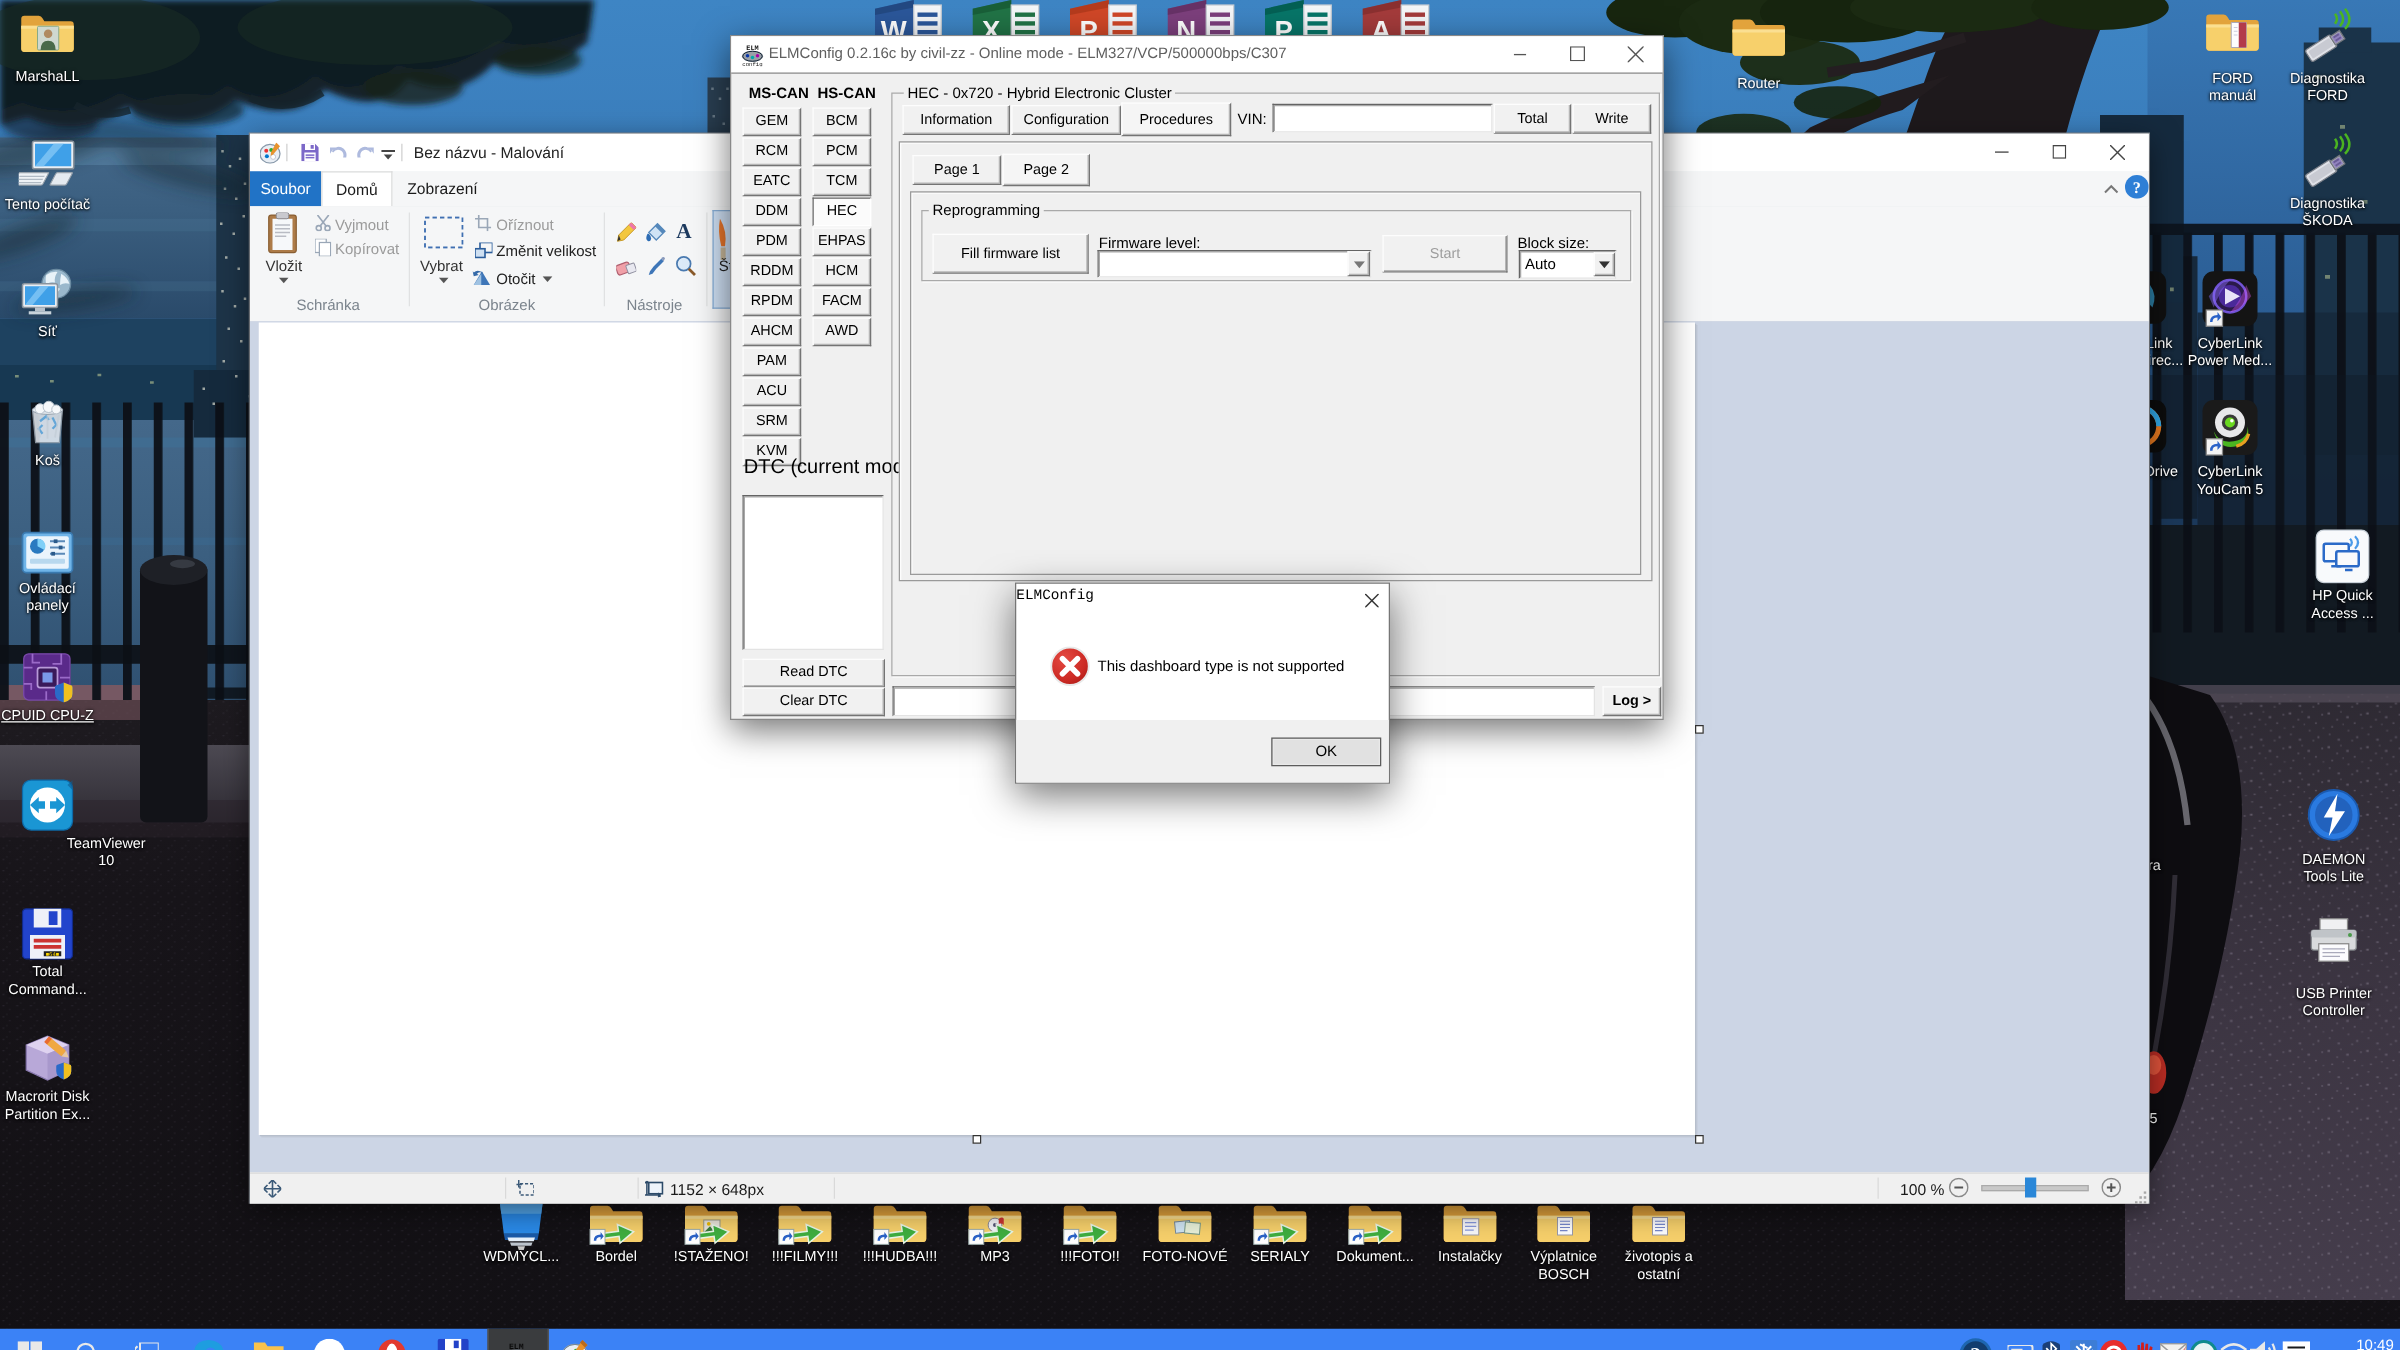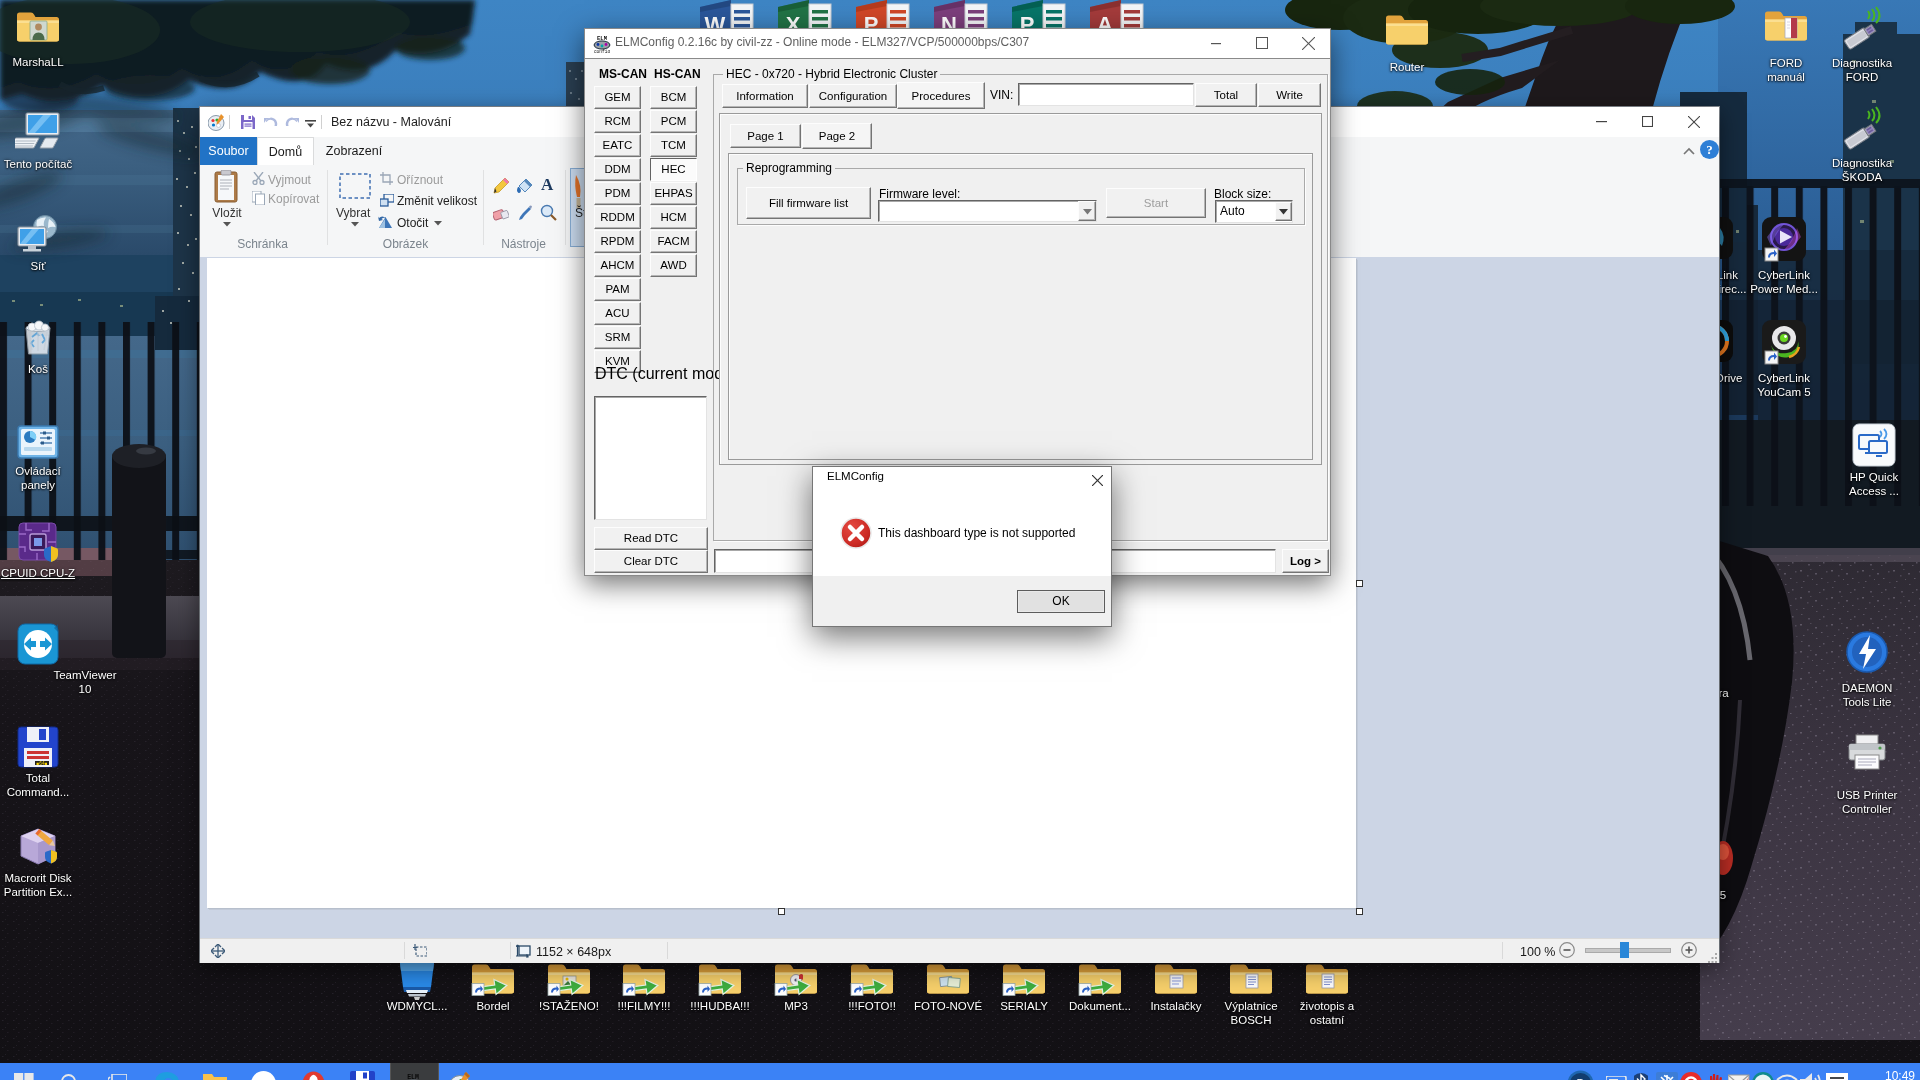--- a/index.html
+++ b/index.html
@@ -1130,21 +1130,21 @@
   <div class="w95btn" style="left:521px;top:159px;width:100px;height:30px;line-height:28px;color:#9d9d9d;">Start</div>
   <div class="abs" style="left:629px;top:158px;font-size:12px;color:#000;">Block size:</div>
   <div class="sunk" style="left:630px;top:171px;width:78px;height:23px;"></div>
   <div class="abs" style="left:635px;top:175px;font-size:12px;color:#000;">Auto</div>
   <div class="w95btn" style="left:690px;top:173px;width:17px;height:19px;"><svg width="9" height="6" viewBox="0 0 9 6" style="margin-top:6px">
           <path d="M0,0 L9,0 L4.5,5.5 Z" fill="#333"></path>
         </svg></div>
 </div>
 
 <div class="abs" id="dlg" style="left:812px;top:466px;width:300px;height:161px;background:#fff;border:1px solid #767676;box-sizing:border-box;box-shadow:0 10px 30px rgba(0,0,0,.55);">
-  <div class="abs" style="left:14px;top:3px;font-size:11.5px;color:#000;">ELMConfig</div>
+  <div class="abs" style="left:0;top:3px;font-size:11.5px;color:#000;font-family:Liberation Mono, monospace;">ELMConfig</div>
   <svg class="abs" style="left:279px;top:8px" width="11" height="11" viewBox="0 0 11 11">
         <g stroke="#333" stroke-width="1.2">
           <line x1="0" y1="0" x2="11" y2="11"></line>
           <line x1="11" y1="0" x2="0" y2="11"></line>
         </g>
       </svg>
 
   <svg class="abs" style="left:27px;top:50px" width="32" height="32" viewBox="0 0 32 32">
     <defs>
           <radialGradient id="er" cx=".35" cy=".3" r=".9">

